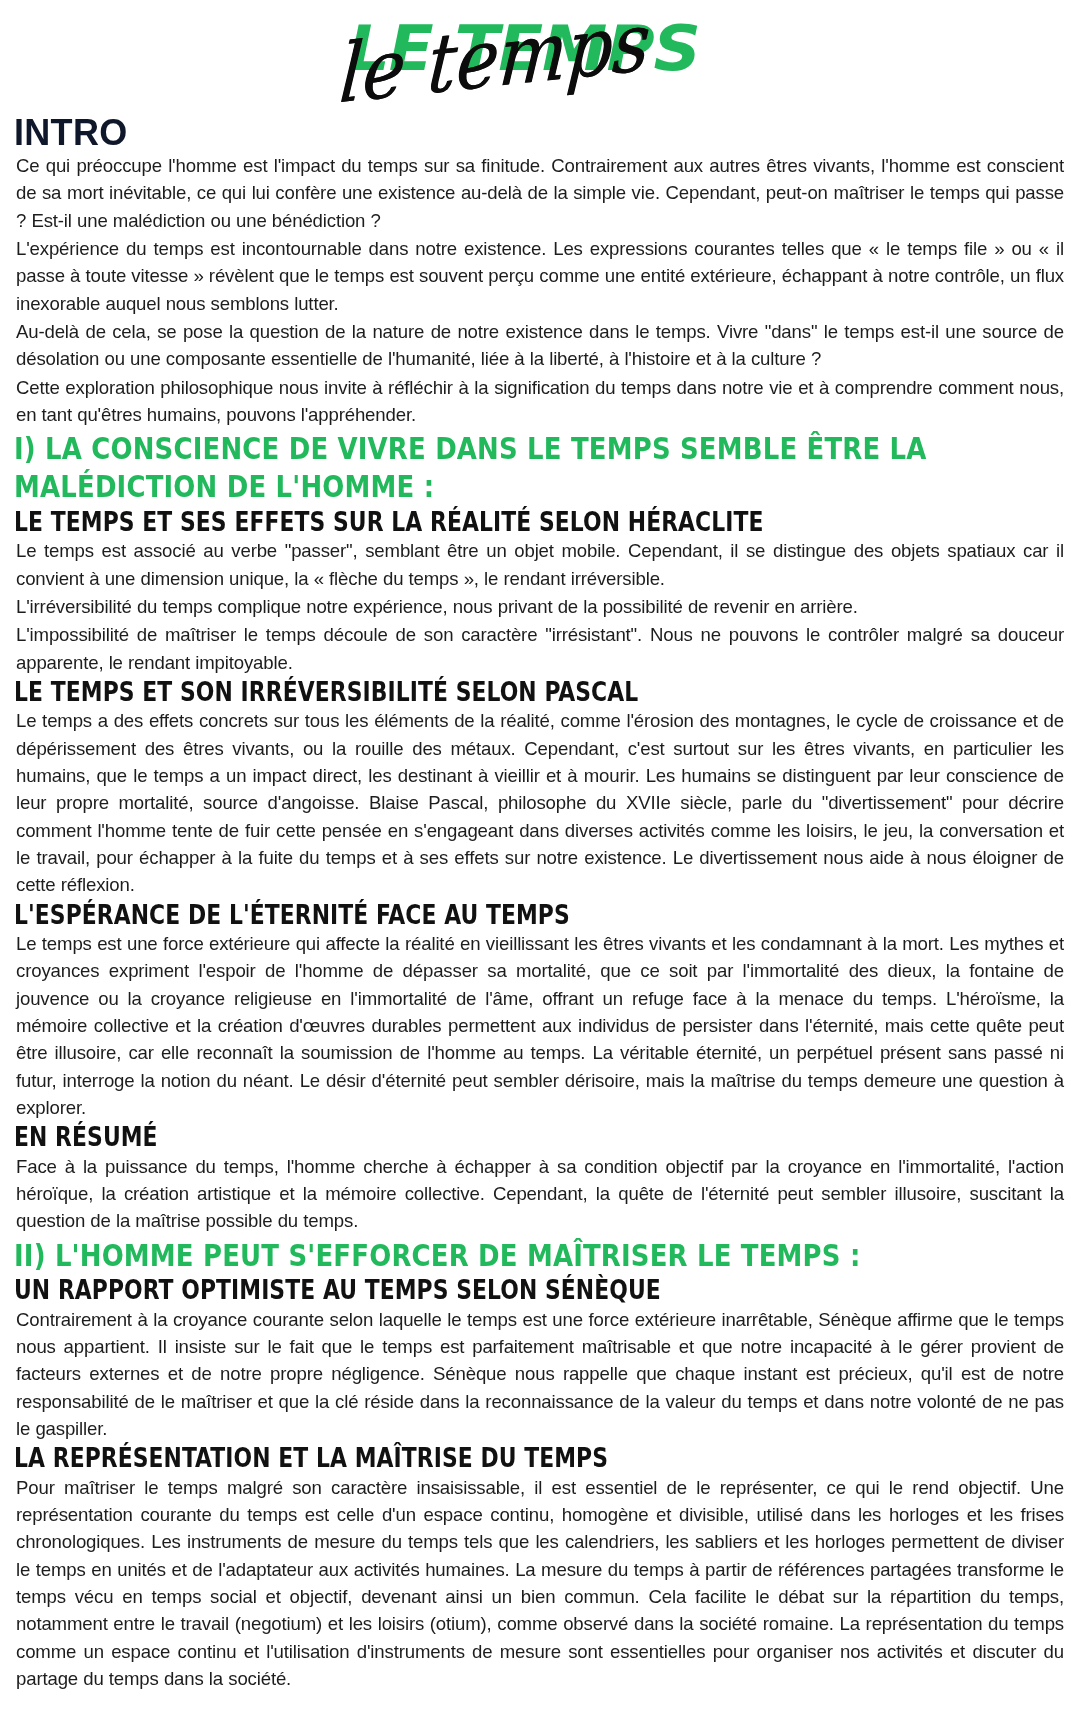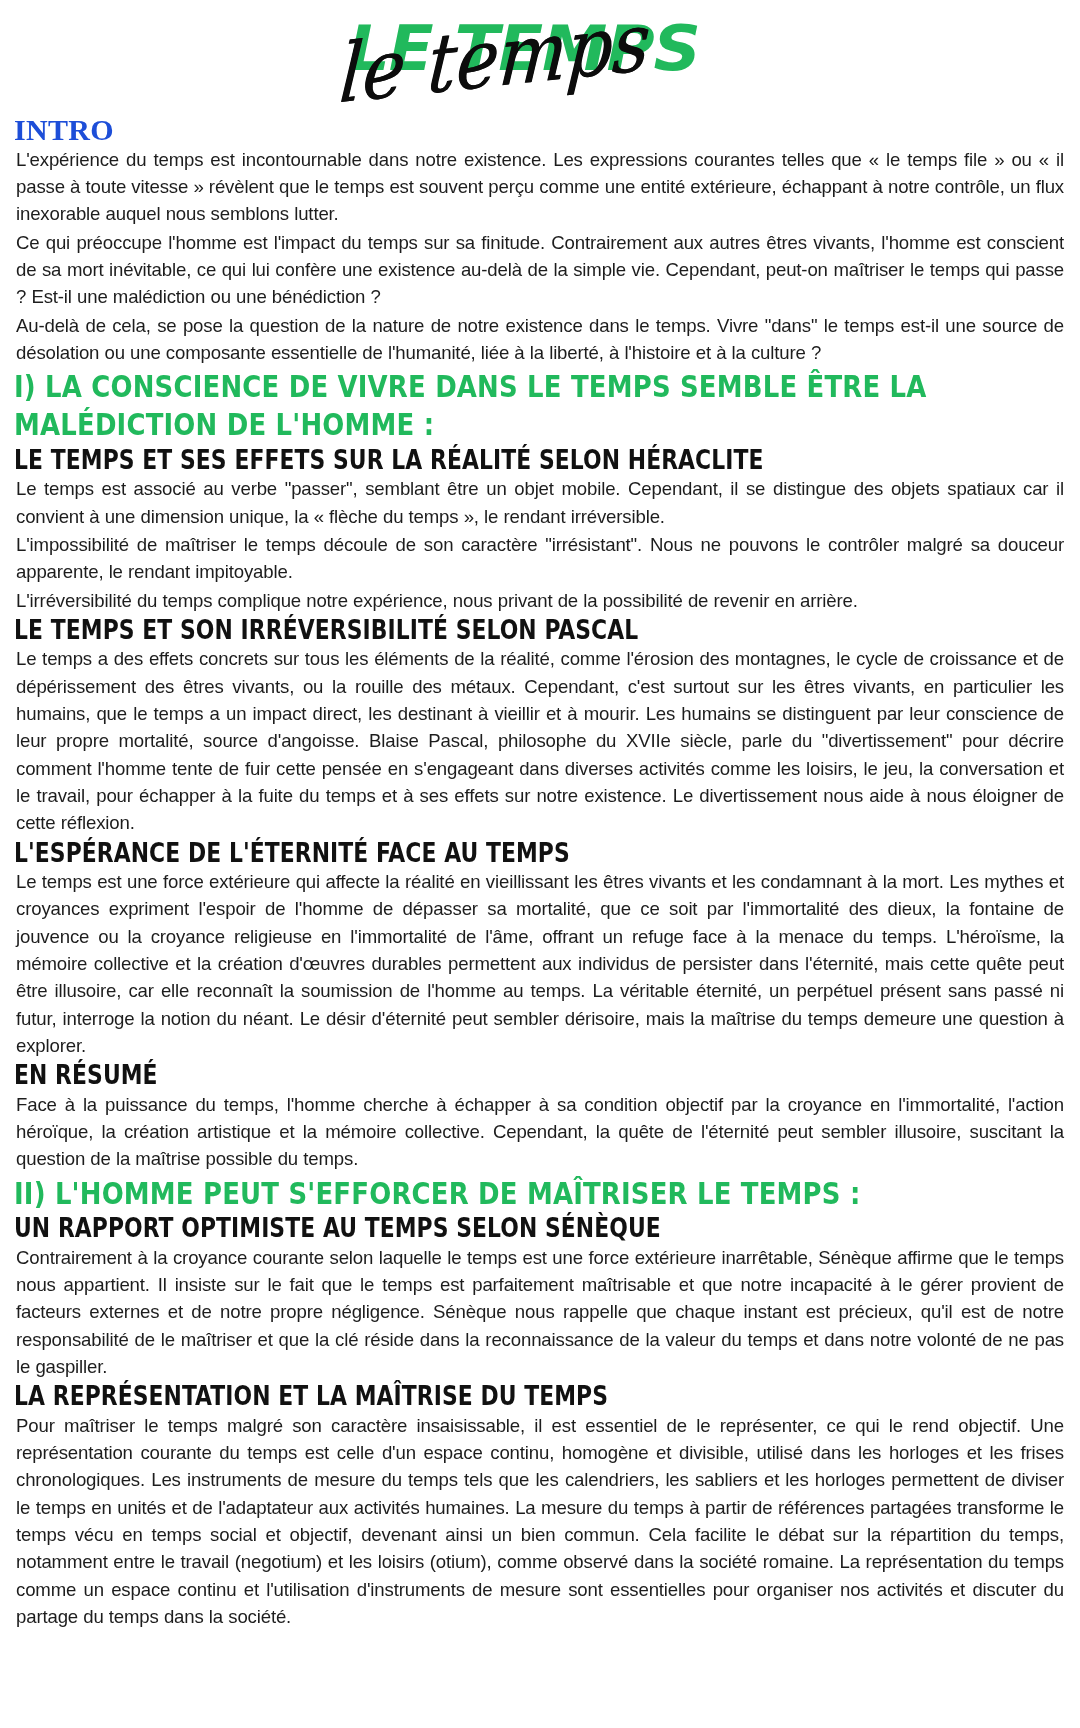--- a/index.html
+++ b/index.html
@@ -72,26 +72,26 @@
 
   
   h1.section-title,
   h2.sub-title,
   h3.intro-title {
     margin: 0;
     padding: 0;
   }
 
   .intro-title {
-    font-family: Liberation Serif, serif;
+    font-family: Liberation Sans, sans-serif;
     font-weight: bold;
-    font-size: 30px;
+    font-size: 36px;
     line-height: 1.06;
     letter-spacing: 0.3px;
-    color: #1d4ed8;
+    color: #0f172a;
     margin: 0 0 4px 2px;
   }
 
   .section-title {
     font-family: "DejaVu Sans Condensed", "Liberation Sans Narrow", "Liberation Sans", sans-serif;
     font-weight: bold;
     font-size: 31px;
     line-height: 1.22;
     letter-spacing: 0.2px;
     color: #21b95c;
@@ -137,33 +137,34 @@
 
   <div class="masthead">
     <div class="logo-wrap">
       <div class="logo-block">LE TEMPS</div>
       <div class="logo-script">le temps</div>
     </div>
   </div>
 
   <div class="block">
     <h3 class="intro-title">INTRO</h3>
+    <p class="body">Ce qui préoccupe l'homme est l'impact du temps sur sa finitude. Contrairement aux autres êtres vivants, l'homme est conscient de sa mort inévitable, ce qui lui confère une existence au-delà de la simple vie. Cependant, peut-on maîtriser le temps qui passe ? Est-il une malédiction ou une bénédiction ?</p>
     <p class="body">L'expérience du temps est incontournable dans notre existence. Les expressions courantes telles que « le temps file » ou « il passe à toute vitesse » révèlent que le temps est souvent perçu comme une entité extérieure, échappant à notre contrôle, un flux inexorable auquel nous semblons lutter.</p>
-    <p class="body">Ce qui préoccupe l'homme est l'impact du temps sur sa finitude. Contrairement aux autres êtres vivants, l'homme est conscient de sa mort inévitable, ce qui lui confère une existence au-delà de la simple vie. Cependant, peut-on maîtriser le temps qui passe ? Est-il une malédiction ou une bénédiction ?</p>
     <p class="body">Au-delà de cela, se pose la question de la nature de notre existence dans le temps. Vivre "dans" le temps est-il une source de désolation ou une composante essentielle de l'humanité, liée à la liberté, à l'histoire et à la culture ?</p>
+    <p class="body">Cette exploration philosophique nous invite à réfléchir à la signification du temps dans notre vie et à comprendre comment nous, en tant qu'êtres humains, pouvons l'appréhender.</p>
   </div>
 
   <div class="block">
     <h1 class="section-title">I) LA CONSCIENCE DE VIVRE DANS LE TEMPS SEMBLE ÊTRE LA MALÉDICTION DE L'HOMME :</h1>
 
     <div>
       <h2 class="sub-title">LE TEMPS ET SES EFFETS SUR LA RÉALITÉ SELON HÉRACLITE</h2>
       <p class="body">Le temps est associé au verbe "passer", semblant être un objet mobile. Cependant, il se distingue des objets spatiaux car il convient à une dimension unique, la « flèche du temps », le rendant irréversible.</p>
+      <p class="body">L'irréversibilité du temps complique notre expérience, nous privant de la possibilité de revenir en arrière.</p>
       <p class="body">L'impossibilité de maîtriser le temps découle de son caractère "irrésistant". Nous ne pouvons le contrôler malgré sa douceur apparente, le rendant impitoyable.</p>
-      <p class="body">L'irréversibilité du temps complique notre expérience, nous privant de la possibilité de revenir en arrière.</p>
     </div>
 
     <div>
       <h2 class="sub-title">LE TEMPS ET SON IRRÉVERSIBILITÉ SELON PASCAL</h2>
       <p class="body">Le temps a des effets concrets sur tous les éléments de la réalité, comme l'érosion des montagnes, le cycle de croissance et de dépérissement des êtres vivants, ou la rouille des métaux. Cependant, c'est surtout sur les êtres vivants, en particulier les humains, que le temps a un impact direct, les destinant à vieillir et à mourir. Les humains se distinguent par leur conscience de leur propre mortalité, source d'angoisse. Blaise Pascal, philosophe du XVIIe siècle, parle du "divertissement" pour décrire comment l'homme tente de fuir cette pensée en s'engageant dans diverses activités comme les loisirs, le jeu, la conversation et le travail, pour échapper à la fuite du temps et à ses effets sur notre existence. Le divertissement nous aide à nous éloigner de cette réflexion.</p>
     </div>
 
     <div>
       <h2 class="sub-title">L'ESPÉRANCE DE L'ÉTERNITÉ FACE AU TEMPS</h2>
       <p class="body">Le temps est une force extérieure qui affecte la réalité en vieillissant les êtres vivants et les condamnant à la mort. Les mythes et croyances expriment l'espoir de l'homme de dépasser sa mortalité, que ce soit par l'immortalité des dieux, la fontaine de jouvence ou la croyance religieuse en l'immortalité de l'âme, offrant un refuge face à la menace du temps. L'héroïsme, la mémoire collective et la création d'œuvres durables permettent aux individus de persister dans l'éternité, mais cette quête peut être illusoire, car elle reconnaît la soumission de l'homme au temps. La véritable éternité, un perpétuel présent sans passé ni futur, interroge la notion du néant. Le désir d'éternité peut sembler dérisoire, mais la maîtrise du temps demeure une question à explorer.</p>

